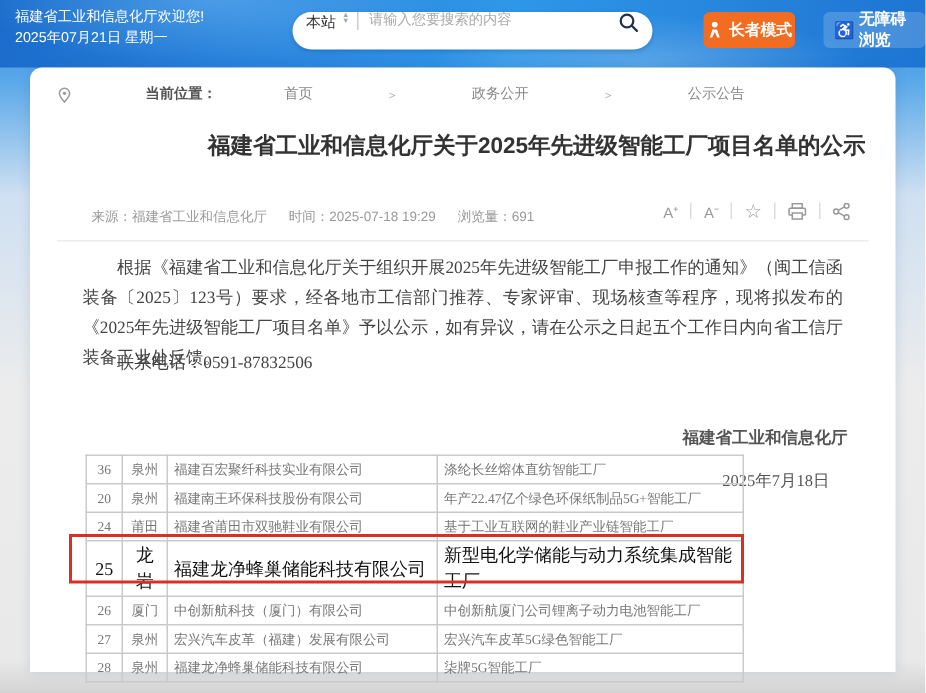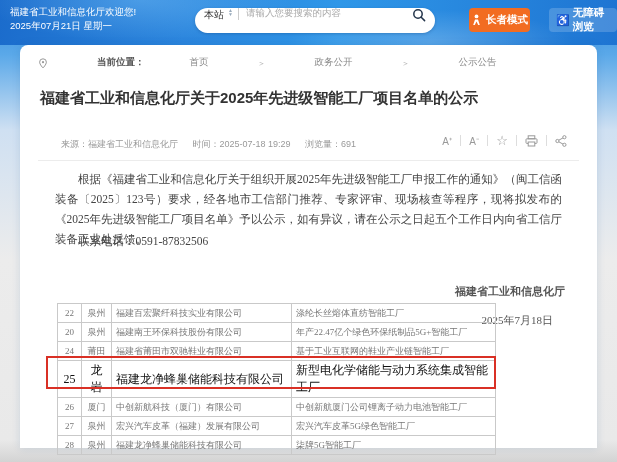--- a/index.html
+++ b/index.html
@@ -36,21 +36,21 @@
 
   
   .card { position:absolute; left:20px; top:45px; width:577px; height:403px; background:#fff;
     border-radius:8px 8px 0 0; box-shadow:0 0 8px rgba(30,80,140,.15); }
 
   .crumb { position:absolute; left:18px; top:11px; display:flex; align-items:flex-end; font-size:9.5px; color:#888;gap:45px; }
   .crumb .lbl { color:#555; font-weight:bold; margin-left:4px; }
   .crumb a { color:#888; text-decoration:none; cursor:pointer; }
   .crumb .gt { margin:0 4px; color:#aaa; font-size:8px; }
 
-  .title { position:absolute; left:20px; top:42px; width:537px; text-align:left;
+  .title { position:absolute; left:20px; top:42px; width:537px; text-align:right;
     font-size:15px; font-weight:bold; color:#333; line-height:22px; }
 
   .meta { position:absolute; left:41px; top:93px; font-size:9px; color:#999; }
   .meta span.v { margin-right:12px; }
   .tools { position:absolute; right:22px; top:88px; display:flex; align-items:center; color:#999; }
   .tools .it { padding:0 8px; font-size:10px; cursor:pointer; display:flex; align-items:center; }
   .tools .sep { width:1px; height:11px; background:#ddd; }
   .tools .star { font-size:13px; }
 
   .meta-divider { position:absolute; left:18px; top:115px; width:541px; height:1px; background:#ececec; }
@@ -174,21 +174,21 @@
 
     <div class="body-text">根据《福建省工业和信息化厅关于组织开展2025年先进级智能工厂申报工作的通知》（闽工信函装备〔2025〕123号）要求，经各地市工信部门推荐、专家评审、现场核查等程序，现将拟发布的《2025年先进级智能工厂项目名单》予以公示，如有异议，请在公示之日起五个工作日内向省工信厅装备工业处反馈。</div>
     <div class="line contact-line">联系电话：0591-87832506</div>
 
     <div class="sig-org">福建省工业和信息化厅</div>
     <div class="sig-date">2025年7月18日</div>
 
     <table class="tbl">
       <tbody>
           <tr class="dim">
-        <td class="c-no">22</td>
+        <td class="c-no">36</td>
         <td class="c-city">泉州</td>
         <td class="c-comp">福建百宏聚纤科技实业有限公司</td>
         <td class="c-proj">涤纶长丝熔体直纺智能工厂</td>
       </tr>
       <tr class="dim">
         <td class="c-no">20</td>
         <td class="c-city">泉州</td>
         <td class="c-comp">福建南王环保科技股份有限公司</td>
         <td class="c-proj">年产22.47亿个绿色环保纸制品5G+智能工厂</td>
       </tr>

